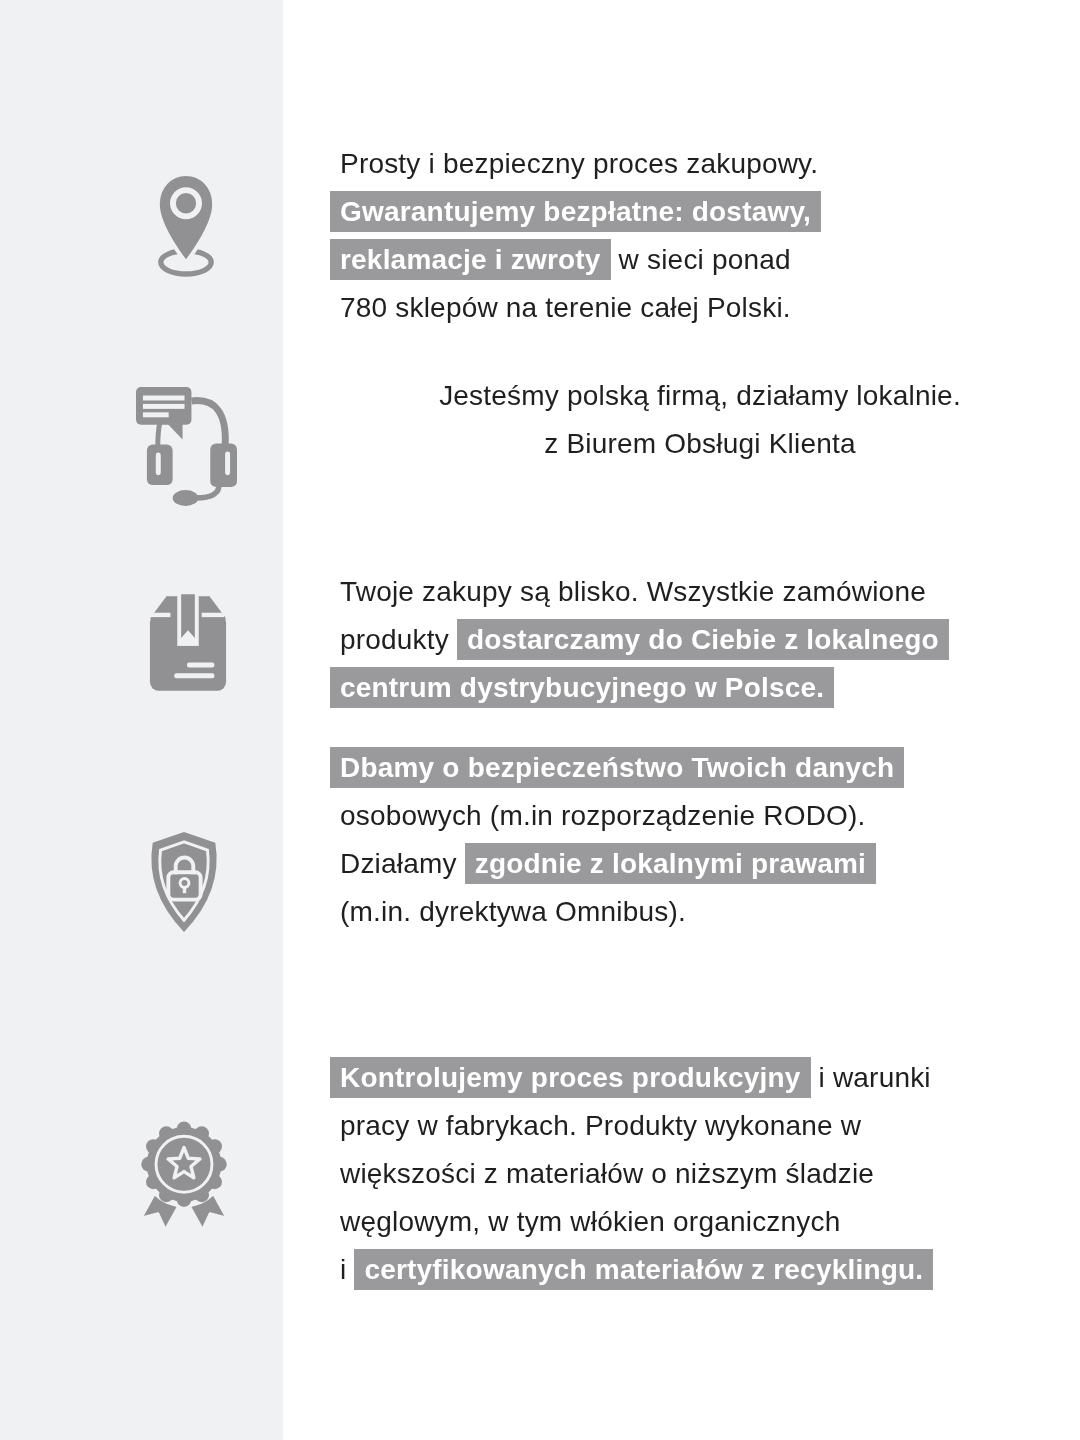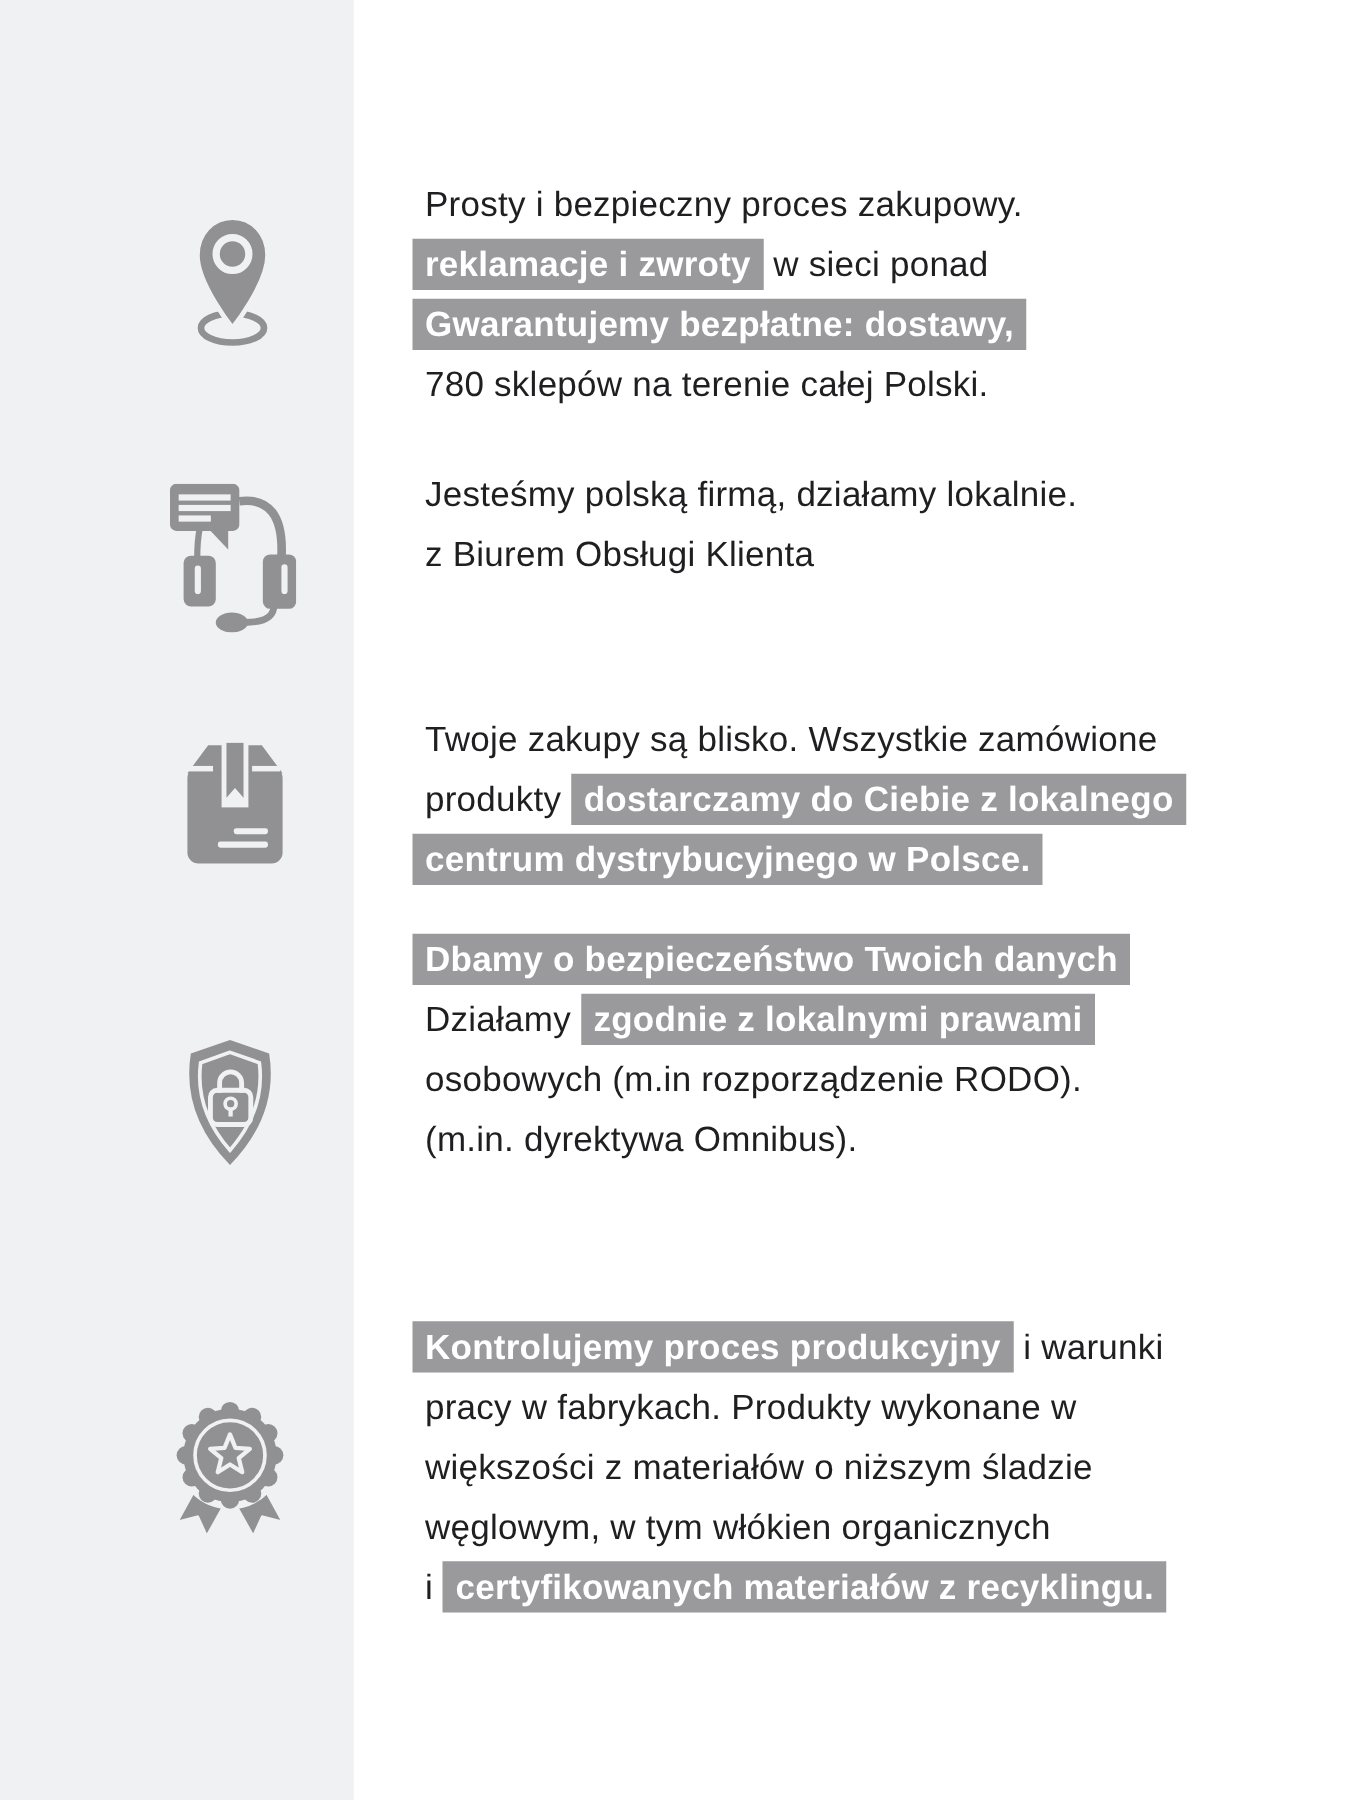--- a/index.html
+++ b/index.html
@@ -35,21 +35,21 @@
   .section {
     position: absolute;
     left: 340px;
     width: 720px;
     font-size: 28px;
     line-height: 48px;
     color: var(--text-color, #1f1f21);
     letter-spacing: 0.2px;
   }
   #section-0 { top: 140px; }
-  #section-1 { top: 372px; }
+  #section-1 { top: 372px; text-align: center; }
   #section-2 { top: 568px; }
   #section-3 { top: 744px; }
   #section-4 { top: 1054px; }
 
   .line { height: 48px; white-space: pre; }
   .seg { display: inline; }
   .seg.hl {
     background: var(--hl-bg, #9a999c);
     color: #ffffff;
     font-weight: bold;
@@ -135,37 +135,37 @@
           <circle cx="54" cy="47" r="38"></circle>
         </g>
         <circle cx="54" cy="47" r="28.5" fill="none" stroke="#f0f1f3" stroke-width="3"></circle>
         <path d="M54 30 L58.4 40.9 L70.2 41.7 L61.1 49.3 L64 60.8 L54 54.5 L44 60.8 L46.9 49.3 L37.8 41.7 L49.6 40.9 Z" fill="none" stroke="#f0f1f3" stroke-width="3.5" stroke-linejoin="round"></path>
       </svg>
     </div>
   </div>
 
   <div class="section" id="section-0">
       <div class="line"><span class="seg">Prosty i bezpieczny proces zakupowy.</span></div>
+      <div class="line"><span class="seg hl">Gwarantujemy bezpłatne: dostawy,</span></div>
       <div class="line"><span class="seg hl">reklamacje i zwroty</span><span class="seg"> w sieci ponad</span></div>
-      <div class="line"><span class="seg hl">Gwarantujemy bezpłatne: dostawy,</span></div>
       <div class="line"><span class="seg">780 sklepów na terenie całej Polski.</span></div>
     </div>
   <div class="section" id="section-1">
       <div class="line"><span class="seg">Jesteśmy polską firmą, działamy lokalnie.</span></div>
       <div class="line"><span class="seg">z Biurem Obsługi Klienta</span></div>
     </div>
   <div class="section" id="section-2">
       <div class="line"><span class="seg">Twoje zakupy są blisko. Wszystkie zamówione</span></div>
       <div class="line"><span class="seg">produkty </span><span class="seg hl">dostarczamy do Ciebie z lokalnego</span></div>
       <div class="line"><span class="seg hl">centrum dystrybucyjnego w Polsce.</span></div>
     </div>
   <div class="section" id="section-3">
       <div class="line"><span class="seg hl">Dbamy o bezpieczeństwo Twoich danych</span></div>
+      <div class="line"><span class="seg">osobowych (m.in rozporządzenie RODO).</span></div>
       <div class="line"><span class="seg">Działamy </span><span class="seg hl">zgodnie z lokalnymi prawami</span></div>
-      <div class="line"><span class="seg">osobowych (m.in rozporządzenie RODO).</span></div>
       <div class="line"><span class="seg">(m.in. dyrektywa Omnibus).</span></div>
     </div>
   <div class="section" id="section-4">
       <div class="line"><span class="seg hl">Kontrolujemy proces produkcyjny</span><span class="seg"> i warunki</span></div>
       <div class="line"><span class="seg">pracy w fabrykach. Produkty wykonane w</span></div>
       <div class="line"><span class="seg">większości z materiałów o niższym śladzie</span></div>
       <div class="line"><span class="seg">węglowym, w tym włókien organicznych</span></div>
       <div class="line"><span class="seg">i </span><span class="seg hl">certyfikowanych materiałów z recyklingu.</span></div>
     </div>
 

